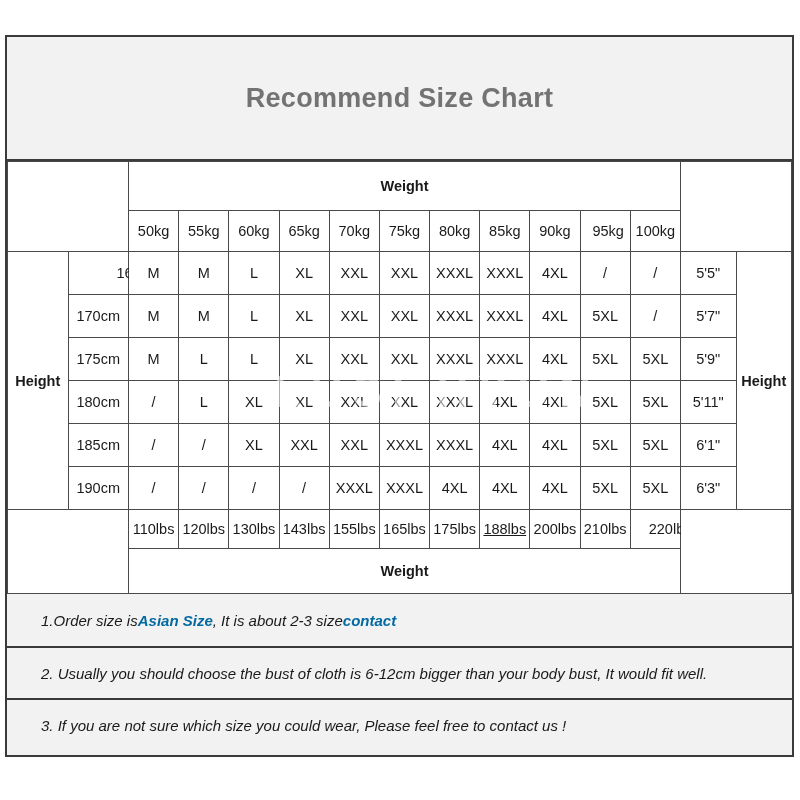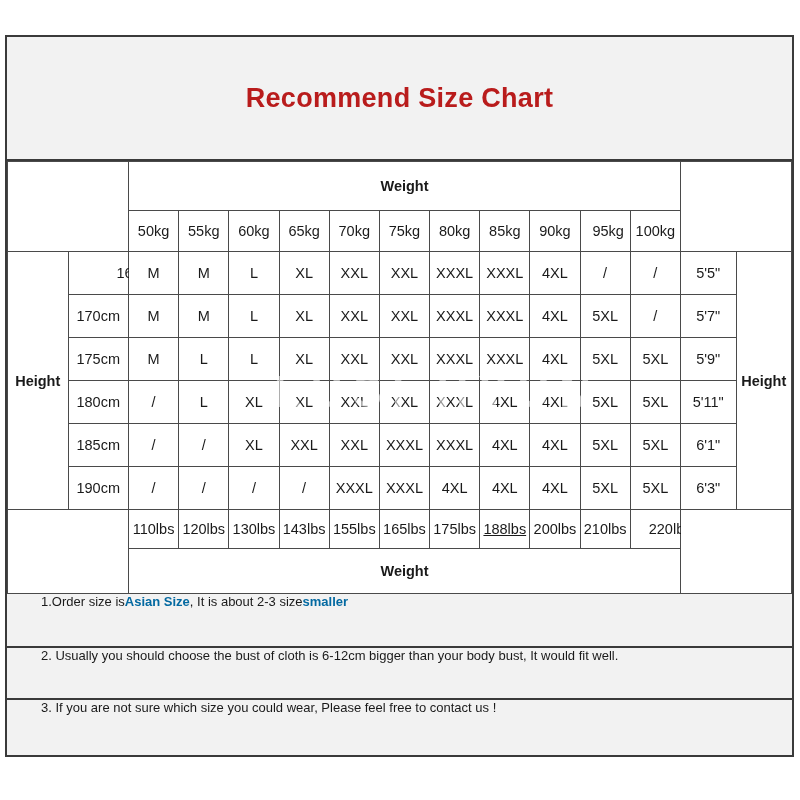--- a/index.html
+++ b/index.html
@@ -28,21 +28,21 @@
     height: 122px;
     display: flex;
     align-items: center;
     justify-content: center;
     background: #f2f2f2;
     border-bottom: 2px solid #3a3a3a;
   }
   .title-text {
     font-size: 27px;
     font-weight: bold;
-    color: #b91c1c;
+    color: #737373;
     letter-spacing: 0.3px;
   }
 
   
   table.sizetable {
     border-collapse: collapse;
     table-layout: fixed;
     width: 785px;
     background: #ffffff;
   }
@@ -88,27 +88,28 @@
   .sz-olive  { background: #d7e8ae; }
   .sz-orange { background: #faaf00; }
 
   
   .notes {
     background: #f2f2f2;
   }
   .note-row {
     height: 52px;
     display: flex;
-    align-items: flex-start;
+    align-items: center;
     border-top: 2px solid #3a3a3a;
     background: #f2f2f2;
     padding-left: 34px;
     box-sizing: border-box;
-    font-size: 13px;
+    font-size: 15px;
     color: #1a1a1a;
+    font-style: italic;
   }
   .note-row:first-child { border-top: none; }
   .note-hl {
     color: #0369a1;
     font-weight: bold;
   }
 
   
   .watermark {
     position: absolute;
@@ -270,21 +271,21 @@
         </tr>
       </tbody>
   </table>
 
   <div class="notes">
 
   <div class="note-row">
         <span>1.Order size is </span>
         <span class="note-hl">Asian Size</span>
         <span>, It is about 2-3 size </span>
-        <span class="note-hl">smaller</span>
+        <span class="note-hl">contact</span>
       </div>
       <div class="note-row">
         <span>2. Usually you should choose the bust of cloth is 6-12cm bigger than your body bust, It would fit well.</span>
       </div>
       <div class="note-row">
         <span>3. If you are not sure which size you could wear, Please feel free to contact us !</span>
       </div>
     </div>
 
 </div>

